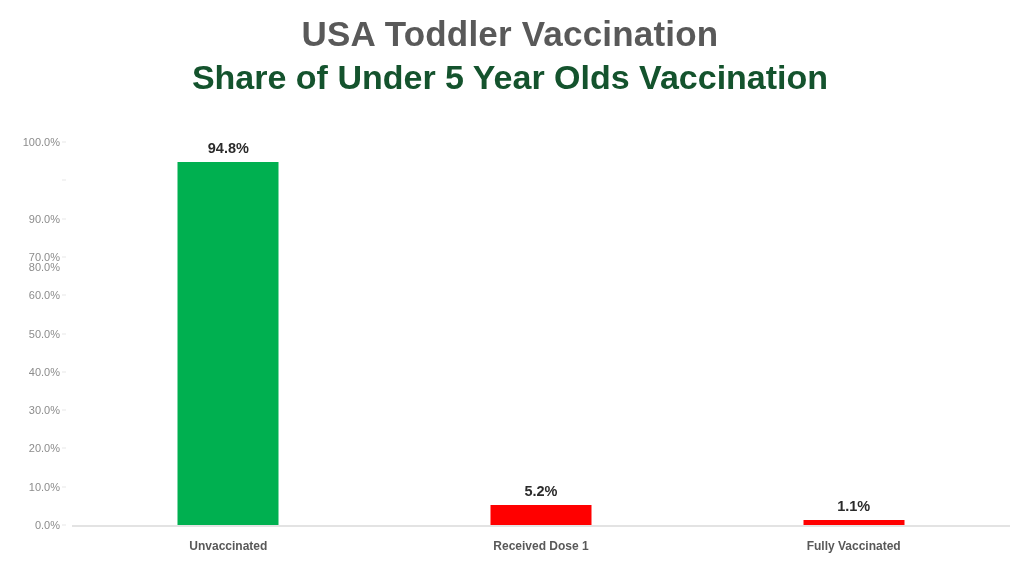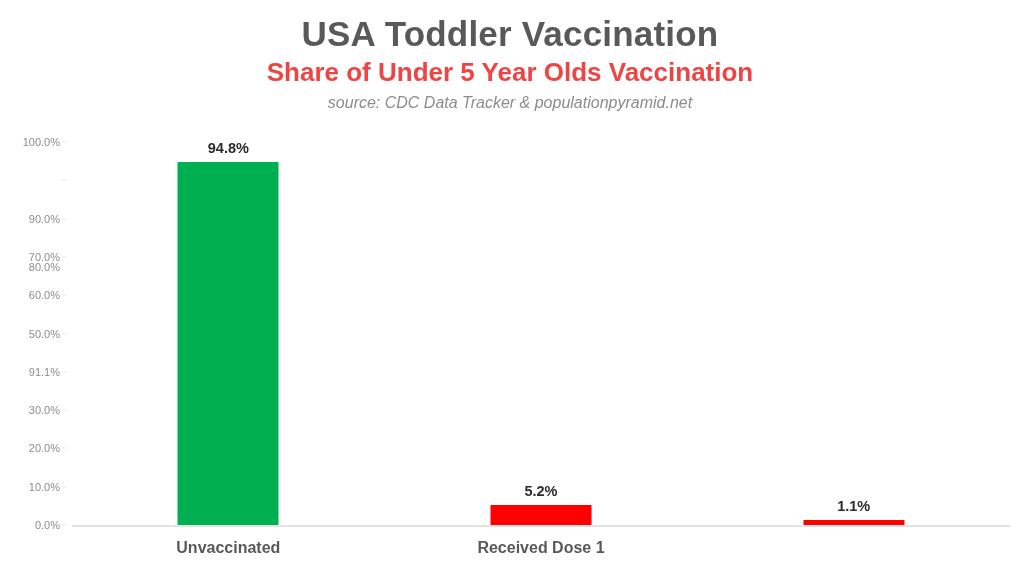--- a/index.html
+++ b/index.html
@@ -29,23 +29,23 @@
   }
   .chart-title {
     font-size: 35px;
     font-weight: bold;
     color: #595959;
     line-height: 1.14;
     letter-spacing: 0.2px;
     white-space: nowrap;
   }
   .chart-subtitle {
-    font-size: 26px;
+    font-size: 34px;
     font-weight: bold;
-    color: #ef4444;
+    color: #14532d;
     line-height: 1.2;
     margin-top: 3px;
     white-space: nowrap;
   }
   .chart-source {
     font-size: 16px;
     font-style: italic;
     font-weight: normal;
     color: #8c8c8c;
     line-height: 1.3;
@@ -123,47 +123,46 @@
     position: absolute;
     left: 72px;
     top: 535px;
     width: 938px;
     height: 32px;
   }
   .x-cat {
     position: absolute;
     top: 4px;
     transform: translateX(-50%);
-    font-size: 16px;
+    font-size: 12px;
     font-weight: bold;
     color: #595959;
     white-space: nowrap;
   }
 </style>
 </head>
 <body>
 
 <div id="chart-root">
 
   <div class="title-block">
     <div class="chart-title">USA Toddler Vaccination</div>
     <div class="chart-subtitle">Share of Under 5 Year Olds Vaccination</div>
-    <div class="chart-source">source: CDC Data Tracker &amp; populationpyramid.net</div>
   </div>
 
   <div class="y-axis" id="y-axis">
       <div class="y-tick" style="top: 383px;">0.0%</div>
       <div class="y-tickmark" style="top: 383px;"></div>
       <div class="y-tick" style="top: 344.7px;">10.0%</div>
       <div class="y-tickmark" style="top: 344.7px;"></div>
       <div class="y-tick" style="top: 306.4px;">20.0%</div>
       <div class="y-tickmark" style="top: 306.4px;"></div>
       <div class="y-tick" style="top: 268.1px;">30.0%</div>
       <div class="y-tickmark" style="top: 268.1px;"></div>
-      <div class="y-tick" style="top: 229.8px;">91.1%</div>
+      <div class="y-tick" style="top: 229.8px;">40.0%</div>
       <div class="y-tickmark" style="top: 229.8px;"></div>
       <div class="y-tick" style="top: 191.5px;">50.0%</div>
       <div class="y-tickmark" style="top: 191.5px;"></div>
       <div class="y-tick" style="top: 153.2px;">60.0%</div>
       <div class="y-tickmark" style="top: 153.2px;"></div>
       <div class="y-tick" style="top: 114.9px;">70.0%</div>
       <div class="y-tickmark" style="top: 114.9px;"></div>
       <div class="y-tick" style="top: 76.6px; margin-top: 48px;">80.0%</div>
       <div class="y-tickmark" style="top: 76.6px;"></div>
       <div class="y-tick" style="top: 38.3px; margin-top: 39px;">90.0%</div>
@@ -185,15 +184,16 @@
         <div class="bar" style="height: 5px; width: 101px; background: rgb(255, 0, 0);"></div>
         <div class="bar-label" style="bottom: 11px;">1.1%</div>
       </div>
     </div>
 
   <div class="baseline"></div>
 
   <div class="x-axis" id="x-axis">
       <div class="x-cat" style="left: 156.333px;">Unvaccinated</div>
       <div class="x-cat" style="left: 469px;">Received Dose 1</div>
+      <div class="x-cat" style="left: 781.667px;">Fully Vaccinated</div>
     </div>
 
 </div>
 
 </body></html>

